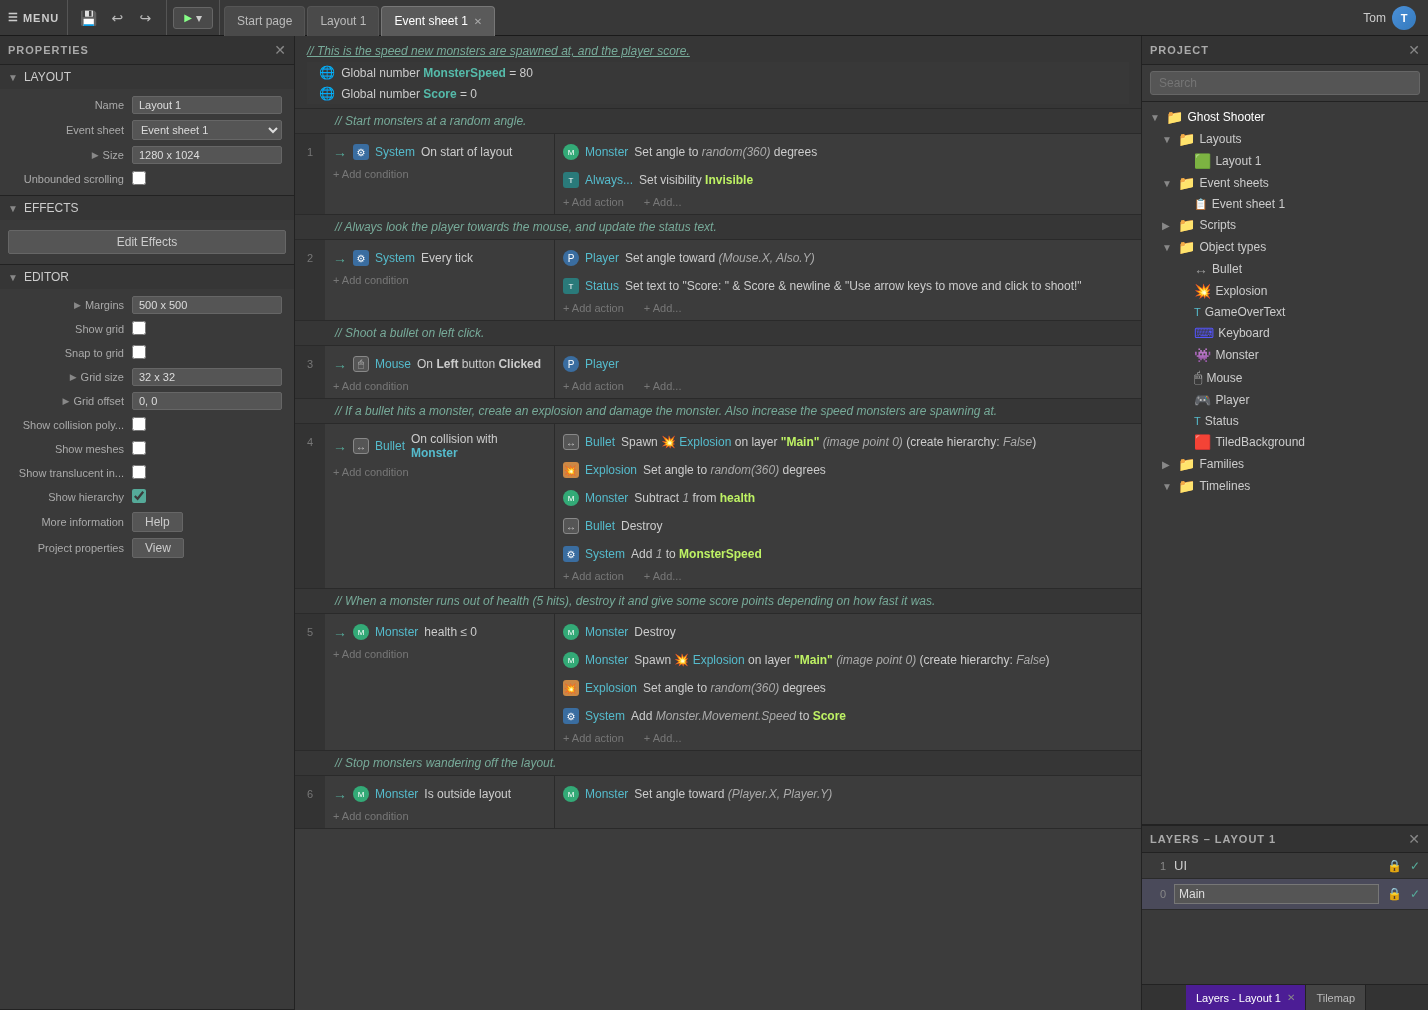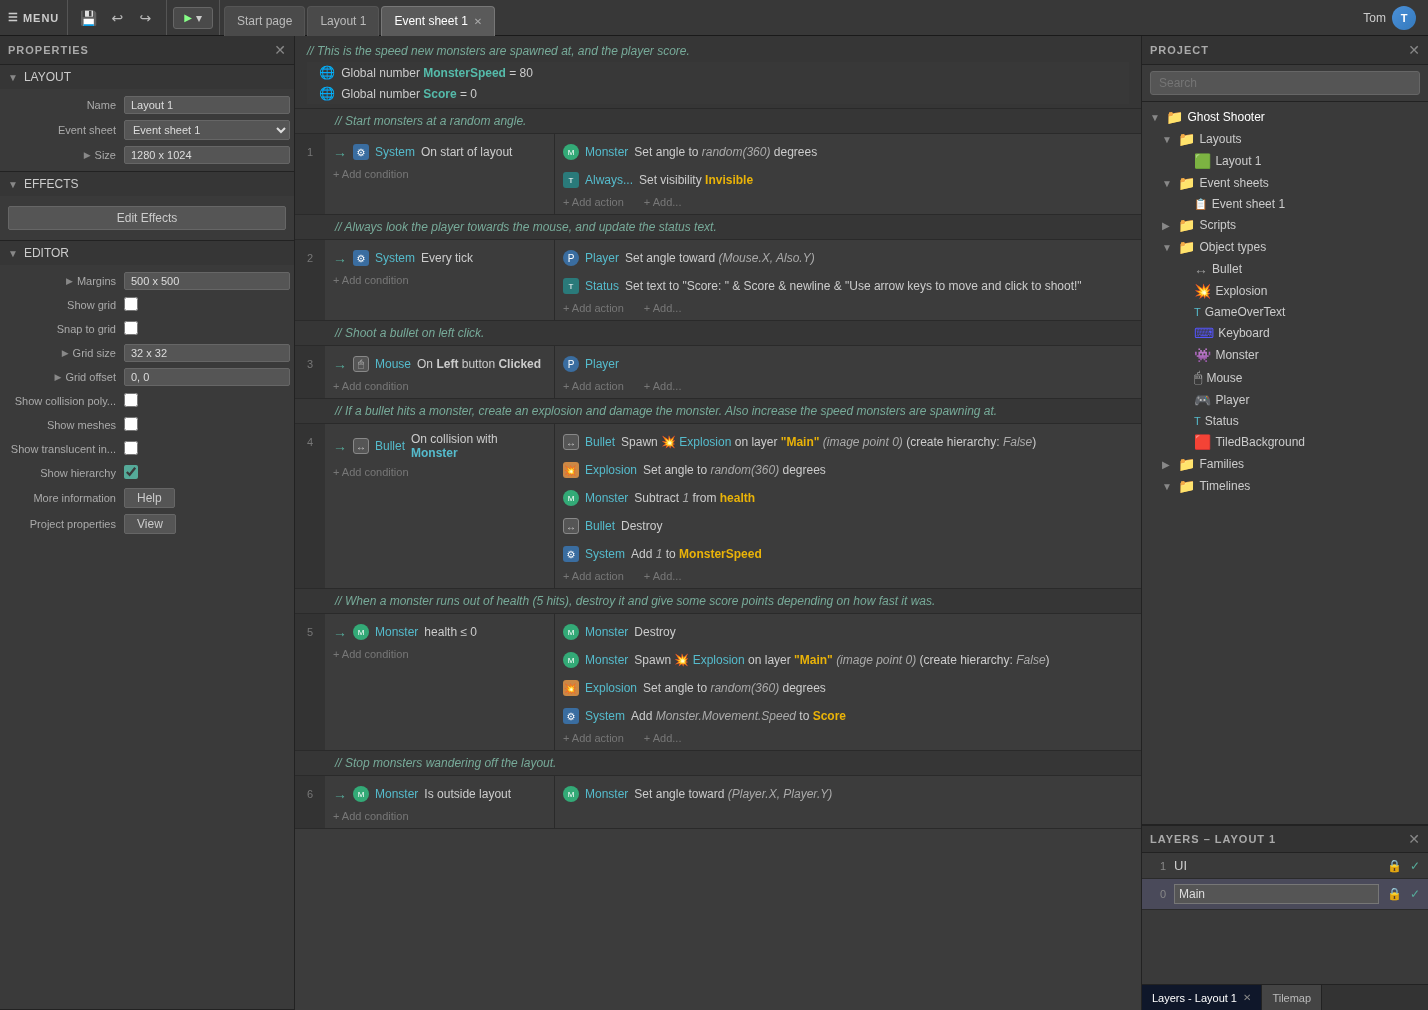--- a/index.html
+++ b/index.html
@@ -161,21 +161,21 @@
       cursor: pointer;
       color: #ccc;
       font-size: 12px;
     }
     .section-header .arrow { font-size: 10px; color: #888; }
     .section-content {
       padding: 4px 0;
     }
     .prop-row {
       display: flex; align-items: center;
-      padding: 3px 4px;
+      padding: 3px 12px;
       min-height: 24px;
     }
     .prop-label {
       color: #aaa;
       font-size: 11px;
       text-align: right;
       flex: 0 0 120px;
       padding-right: 8px;
     }
     .prop-value {
@@ -273,21 +273,21 @@
       gap: 6px;
       padding: 4px 8px;
       min-height: 28px;
     }
     .condition-arrow { color: #5a9; font-size: 14px; flex-shrink: 0; }
     .cond-obj { color: #5bc; font-size: 12px; cursor: pointer; }
     .cond-text { color: #ccc; font-size: 12px; }
     .action-obj { color: #5bc; font-size: 12px; cursor: pointer; }
     .action-text { color: #ccc; font-size: 12px; flex: 1; }
     .action-text em { font-style: italic; color: #aaa; }
-    .action-text strong { font-weight: bold; color: #eab308; }
+    .action-text strong { font-weight: bold; color: #bef264; }
     .add-row {
       display: flex;
       padding: 2px 8px;
       color: #777;
       font-size: 11px;
       cursor: pointer;
       gap: 20px;
     }
     .add-link { color: #777; text-decoration: none; }
 
@@ -387,21 +387,21 @@
     .bottom-tab {
       display: flex; align-items: center; gap: 6px;
       padding: 0 10px;
       height: 100%;
       background: #444;
       border-right: 1px solid #222;
       cursor: pointer;
       color: #bbb;
       font-size: 11px;
     }
-    .bottom-tab.active { background: #0f172a; color: #fff; }
+    .bottom-tab.active { background: #4c1d95; color: #fff; margin-left: 44px; }
     .bottom-tab .close-x { color: #888; font-size: 10px; cursor: pointer; }
 
     
     ::-webkit-scrollbar { width: 6px; height: 6px; }
     ::-webkit-scrollbar-track { background: #2a2a2a; }
     ::-webkit-scrollbar-thumb { background: #555; border-radius: 3px; }
 
     .event-section-comment {
       background: #363636;
       padding: 5px 40px;
@@ -491,20 +491,26 @@
         </div>
         <div class="prop-row">
           <div class="prop-arrow" style="flex: 0 0 120px; justify-content: flex-end; padding-right: 8px;">
             <span class="sub-arrow">▶</span>
             <span class="prop-label" style="flex: none; padding: 0; ">Size</span>
           </div>
           <div class="prop-value">
             <input class="prop-input" value="1280 x 1024" style="">
           </div>
         </div>
+        <div class="prop-row">
+          <span class="prop-label">Unbounded scrolling</span>
+          <div class="prop-value">
+            <input type="checkbox" class="prop-checkbox" style="">
+          </div>
+        </div>
       </div>
     </div>
 
     <div class="panel-section">
       <div class="section-header">
         <span class="arrow">▼</span>
         <span>EFFECTS</span>
       </div>
       <div class="section-content">
         <button class="effects-btn">Edit Effects</button>
@@ -592,21 +598,21 @@
             <button class="effects-btn" style="margin: 0; width: auto; padding: 2px 12px;">View</button>
           </div>
         </div>
       </div>
     </div>
   </div>
 
   <div class="center-panel">
 
     <div class="globals-section">
-      <div class="event-comment" style="padding: 4px 0; background: transparent; border: none;">
+      <div class="event-comment" style="padding: 4px 0; background: transparent; border: none; text-decoration: underline;">
         <span>//  This is the speed new monsters are spawned at, and the player score.</span>
       </div>
       <div class="global-var">
         <span class="global-icon">🌐</span>
         <span class="global-text">Global number <strong>MonsterSpeed</strong> = 80</span>
       </div>
       <div class="global-var">
         <span class="global-icon">🌐</span>
         <span class="global-text">Global number <strong>Score</strong> = 0</span>
       </div>

